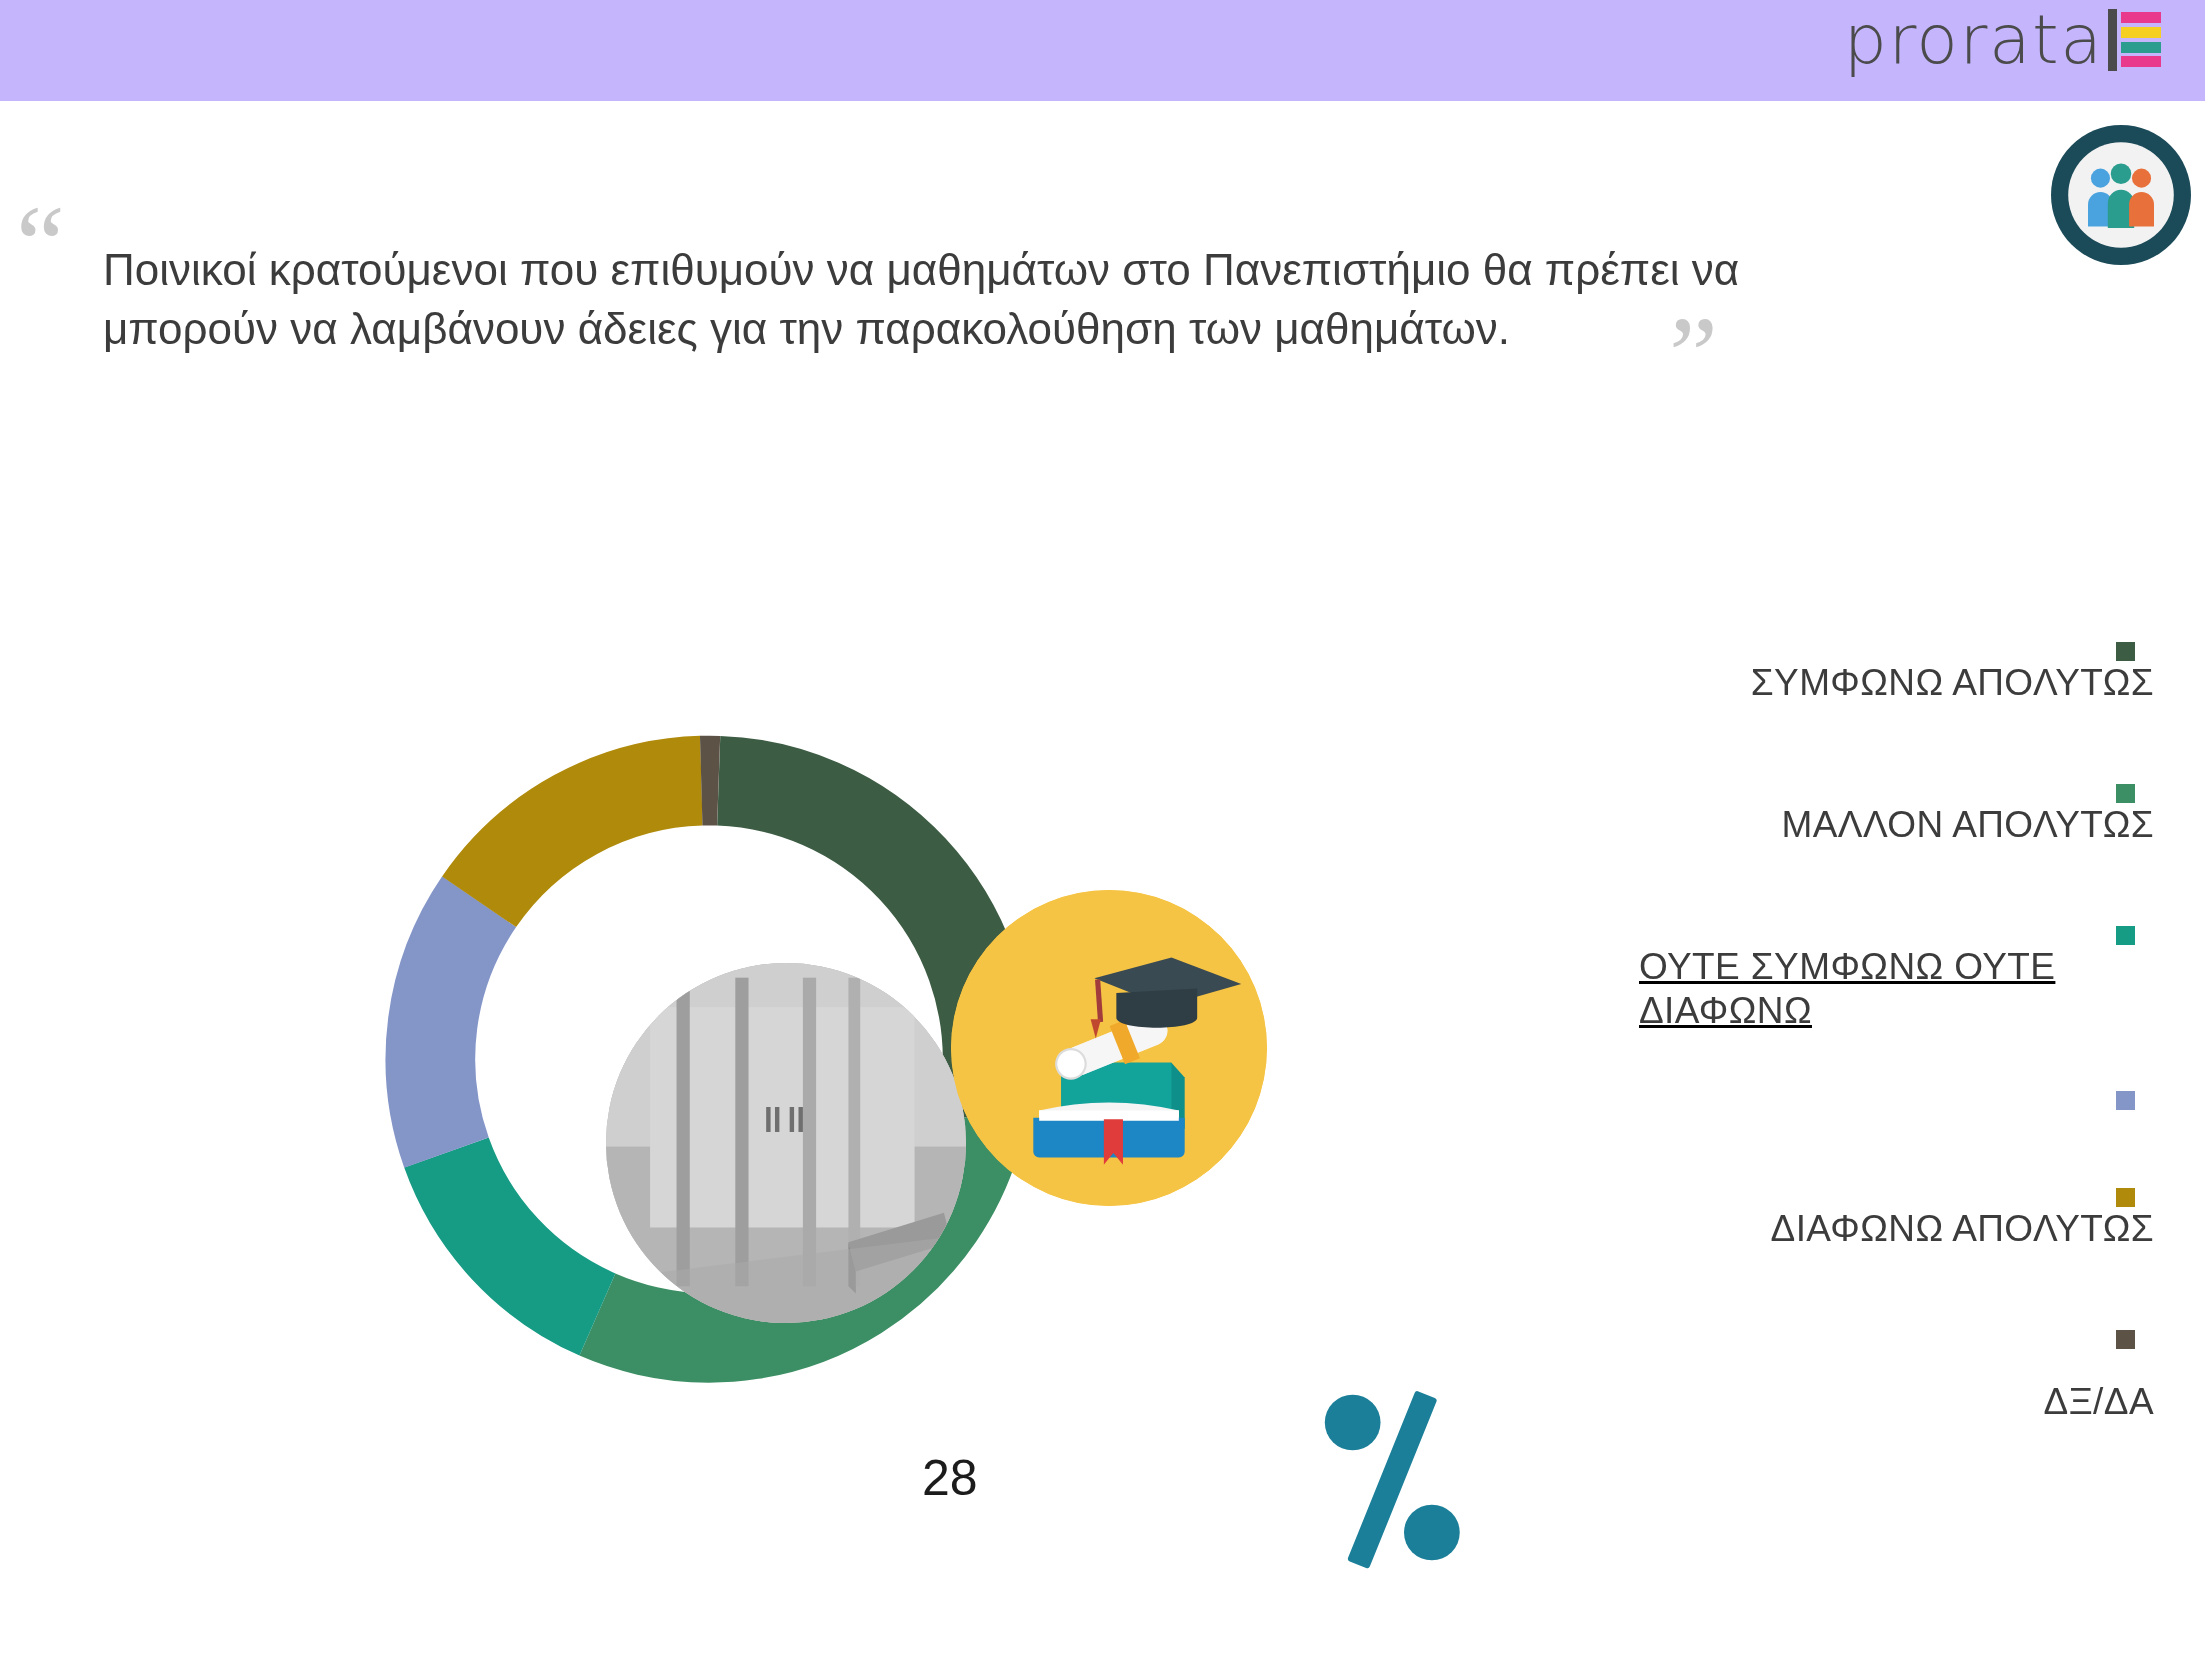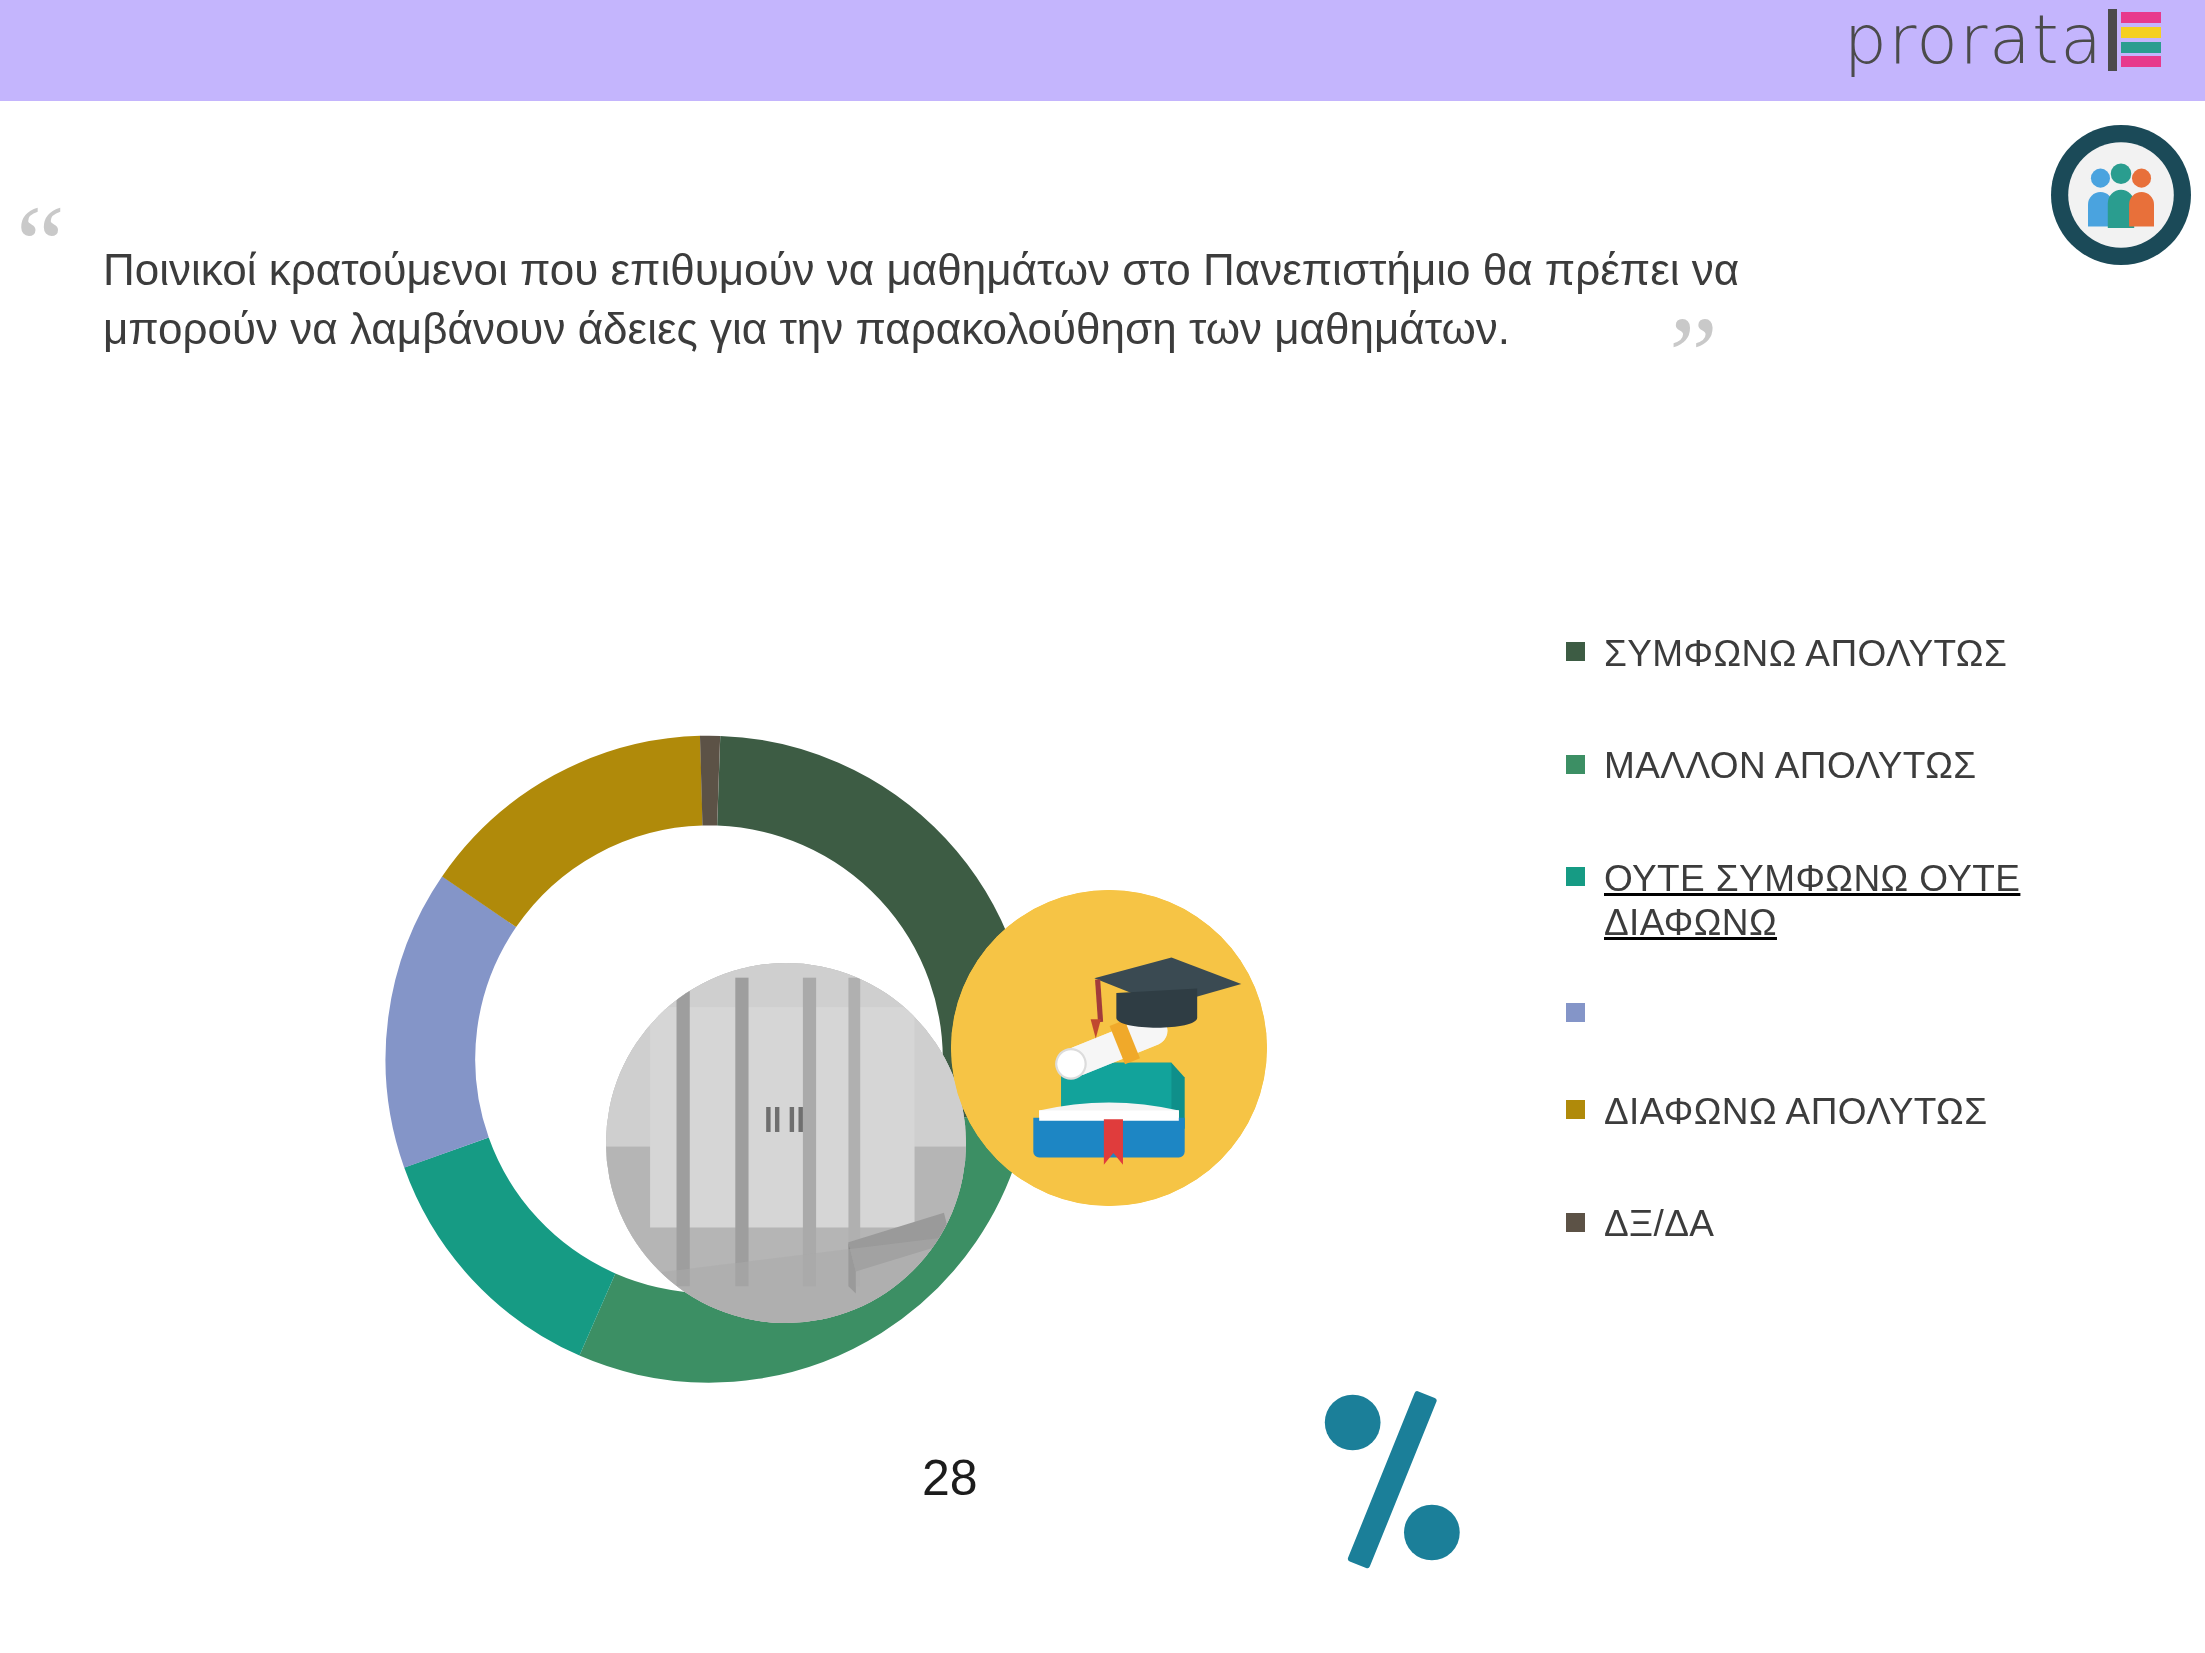--- a/index.html
+++ b/index.html
@@ -154,22 +154,23 @@
 
   
   .legend {
     position: absolute;
     left: 1566px;
     top: 632px;
     width: 588px;
   }
   .legend-item {
     display: flex;
-    align-items: flex-start;
+    align-items: flex-end;
     margin-bottom: 68px;
+    flex-direction: column;
   }
   .legend-swatch {
     width: 19px;
     height: 19px;
     margin-top: 10.3px;
     margin-right: 19px;
     flex: 0 0 auto;
   }
   .legend-label {
     font-size: 37px;
@@ -318,21 +319,21 @@
     <span class="legend-swatch" style="background:#169b84"></span>
     <span class="legend-label" style="max-width:515px; display:inline-block;">ΟΥΤΕ ΣΥΜΦΩΝΩ ΟΥΤΕ ΔΙΑΦΩΝΩ</span>
   </div>
   <div class="legend-item">
     <span class="legend-swatch" style="background:#8495c8"></span>
   </div>
   <div class="legend-item">
     <span class="legend-swatch" style="background:#b08a0a"></span>
     <span class="legend-label">ΔΙΑΦΩΝΩ ΑΠΟΛΥΤΩΣ</span>
   </div>
-  <div class="legend-item" style="margin-bottom:8px;">
+  <div class="legend-item" style="margin-bottom:8px;gap:31px;">
     <span class="legend-swatch" style="background:#5c5246"></span>
     <span class="legend-label">ΔΞ/ΔΑ</span>
   </div>
 </div>
 
 <div class="percent-glyph">
   <svg width="154" height="191" viewBox="0 0 210 260" aria-hidden="true">
     <circle cx="50" cy="55" r="38" fill="#1b7f99"></circle>
     <circle cx="158" cy="205" r="38" fill="#1b7f99"></circle>
     <rect x="88" y="8" width="32" height="250" rx="4" fill="#1b7f99" transform="rotate(22 104 133)"></rect>

